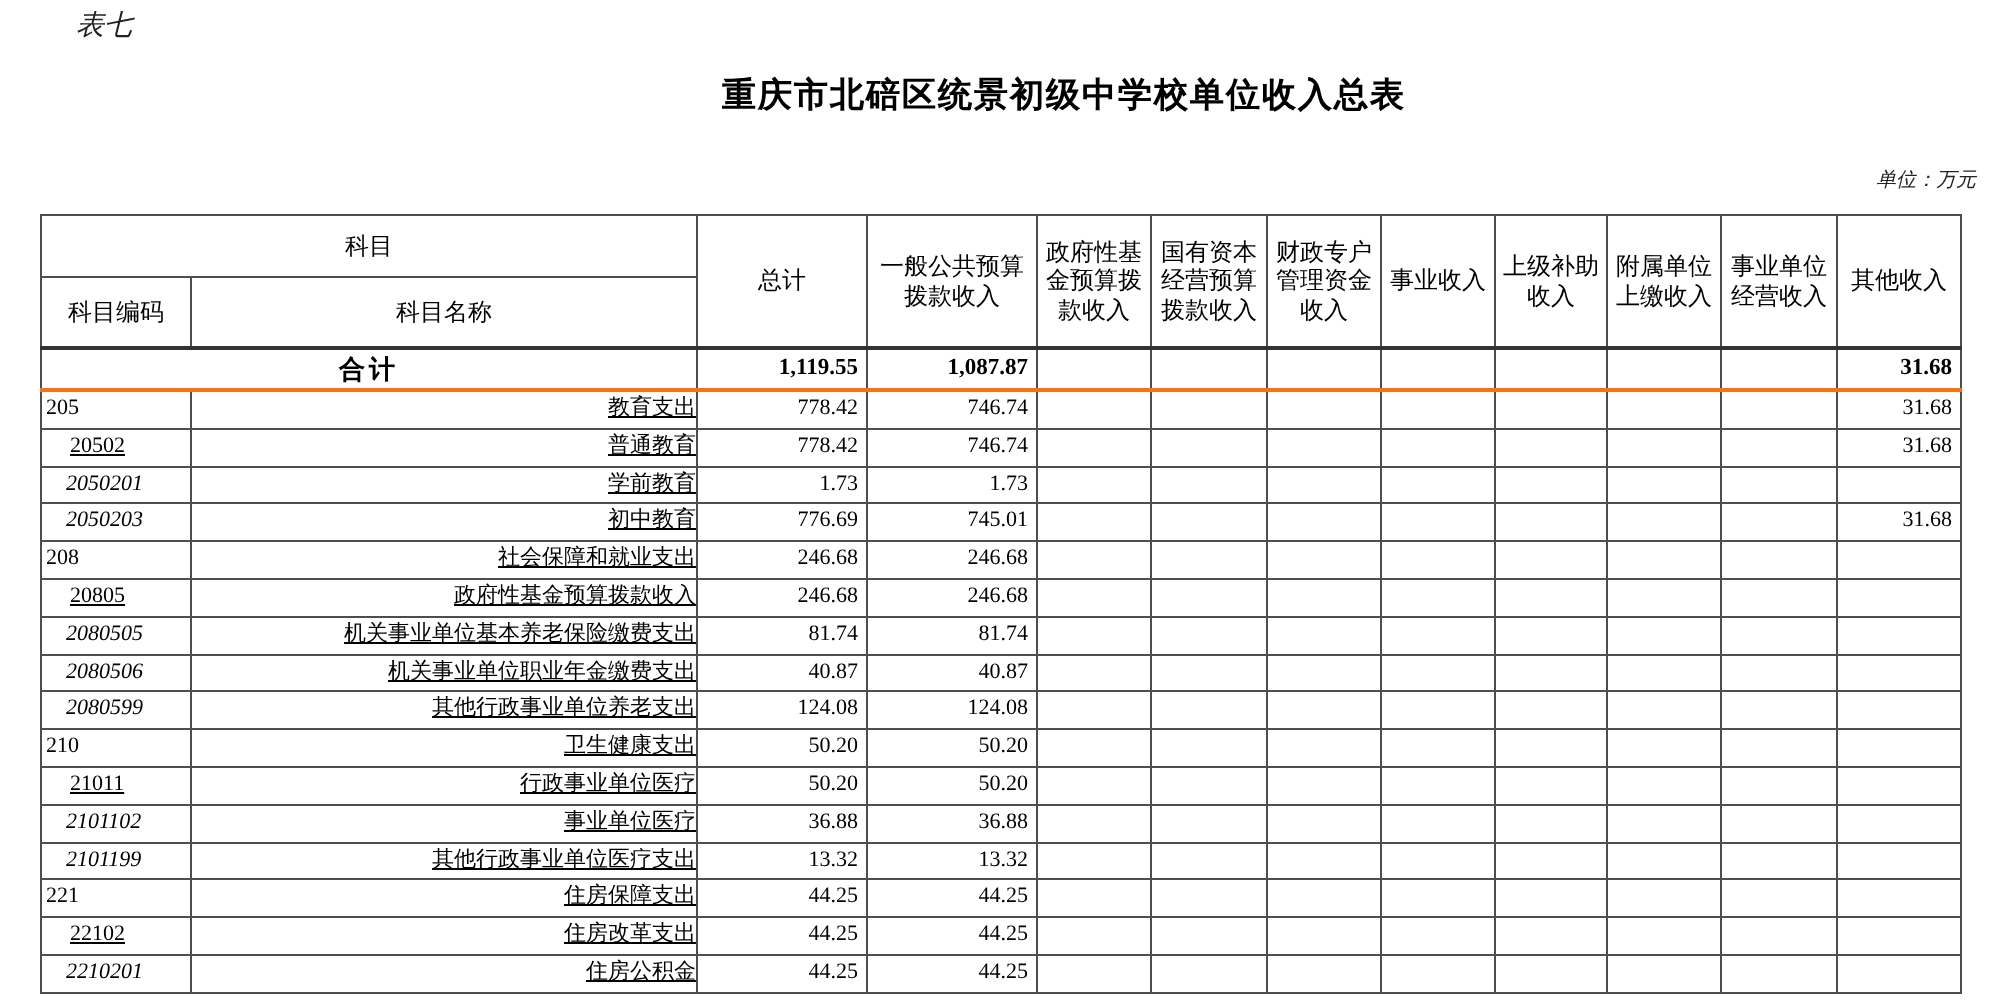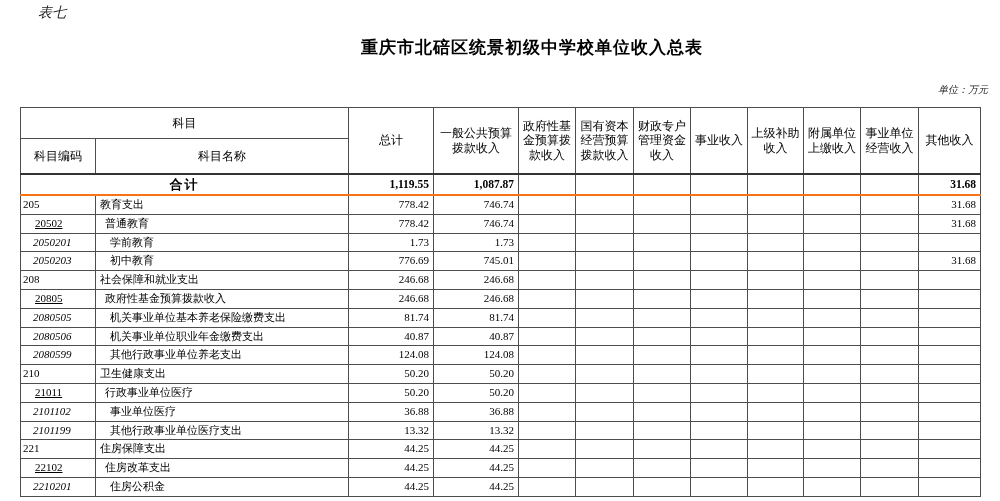--- a/index.html
+++ b/index.html
@@ -50,21 +50,21 @@
     height: 17.8px;
     line-height: 17.8px;
     padding: 0;
     vertical-align: middle;
   }
   td.num { text-align: right; padding-right: 4px; }
   td.code { text-align: left; }
   td.code.lvl1 { padding-left: 2px; }
   td.code.lvl2 { padding-left: 14px; text-decoration: underline; }
   td.code.lvl3 { padding-left: 12px; font-style: italic; }
-  td.name { text-align: left; }
+  td.name { text-align: right; text-decoration: underline; }
   td.name.lvl1 { padding-left: 4px; }
   td.name.lvl2 { padding-left: 9px; }
   td.name.lvl3 { padding-left: 14px; }
   tr.total-row td {
     border-top: 2px solid #333;
     border-bottom: 2px solid #f97316;
     font-weight: bold;
     height: 19px;
     line-height: 19px;
   }

